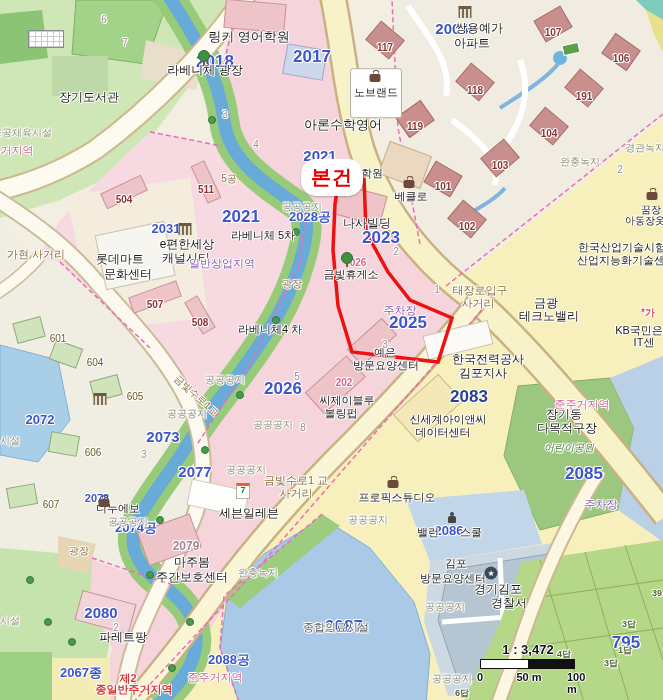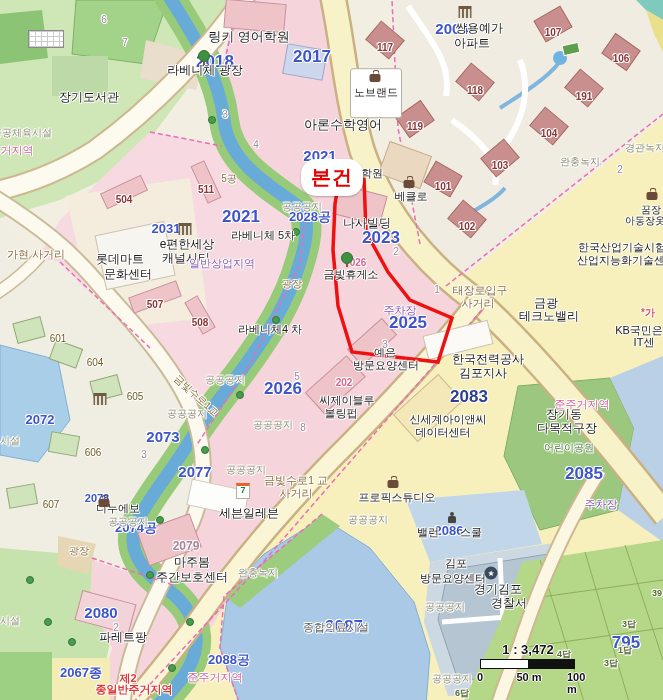--- a/index.html
+++ b/index.html
@@ -277,21 +277,21 @@
       <div class="lbl poi p12" style="left: 192px; top: 577px;">주간보호센터</div>
       <div class="lbl poi p12" style="left: 123px; top: 637px;">파레트팡</div>
       <div class="lbl poi" style="left: 456px; top: 564px;">김포</div>
       <div class="lbl poi" style="left: 453px; top: 579px;">방문요양센터</div>
       <div class="lbl poi" style="left: 428px; top: 533px;">밸런</div>
       <div class="lbl poi" style="left: 471px; top: 533px;">스쿨</div>
       <div class="lbl poi p12" style="left: 498px; top: 589px;">경기김포</div>
       <div class="lbl poi p12" style="left: 509px; top: 603px;">경찰서</div>
       <div class="lbl poi p12" style="left: 564px; top: 414px;">장기동</div>
       <div class="lbl poi p12" style="left: 567px; top: 428px;">다목적구장</div>
-      <div class="lbl grn" style="left: 569px; top: 448px;">어린이공원</div>
+      <div class="lbl grn" style="left: 569px; top: 448px; font-style: italic;">어린이공원</div>
       <div class="lbl zgd" style="left: 336px; top: 628px;">종합의료시설</div>
       <div class="lbl zg" style="left: 302px; top: 207px;">공공공지</div>
       <div class="lbl zg" style="left: 225px; top: 380px;">공공공지</div>
       <div class="lbl zg" style="left: 187px; top: 414px;">공공공지</div>
       <div class="lbl zg" style="left: 273px; top: 425px;">공공공지</div>
       <div class="lbl zg" style="left: 246px; top: 470px;">공공공지</div>
       <div class="lbl zg" style="left: 128px; top: 522px;">공공공지</div>
       <div class="lbl zg" style="left: 368px; top: 520px;">공공공지</div>
       <div class="lbl zg" style="left: 445px; top: 607px;">공공공지</div>
       <div class="lbl zg" style="left: 452px; top: 679px;">공공공지</div>

